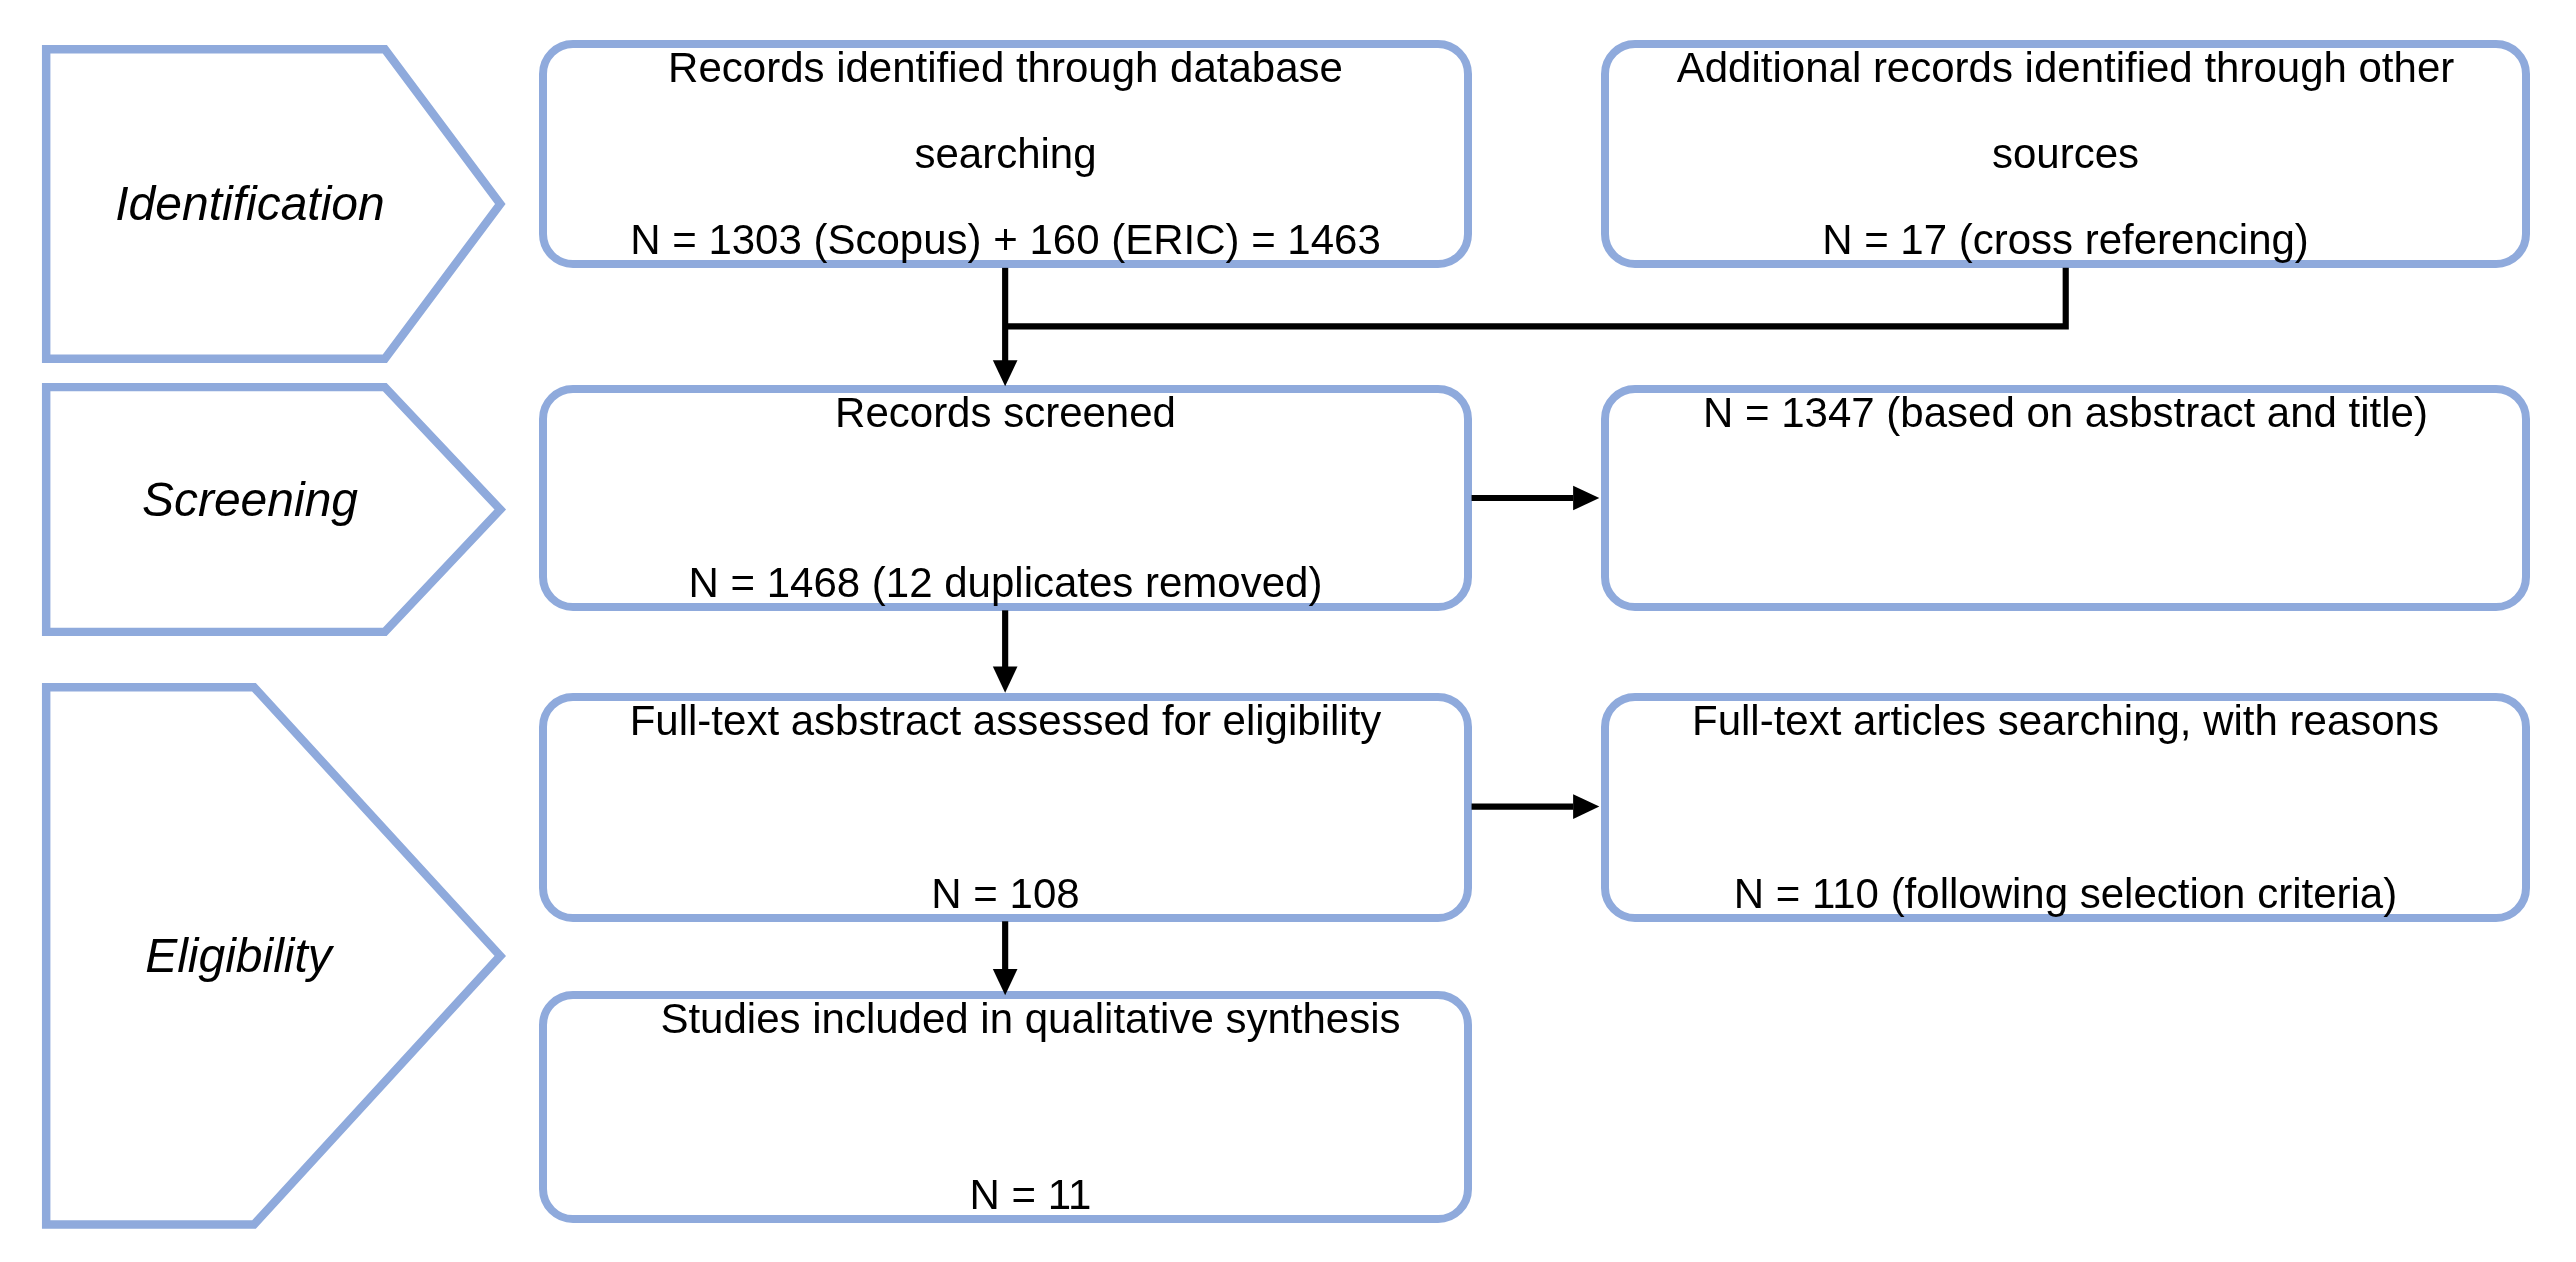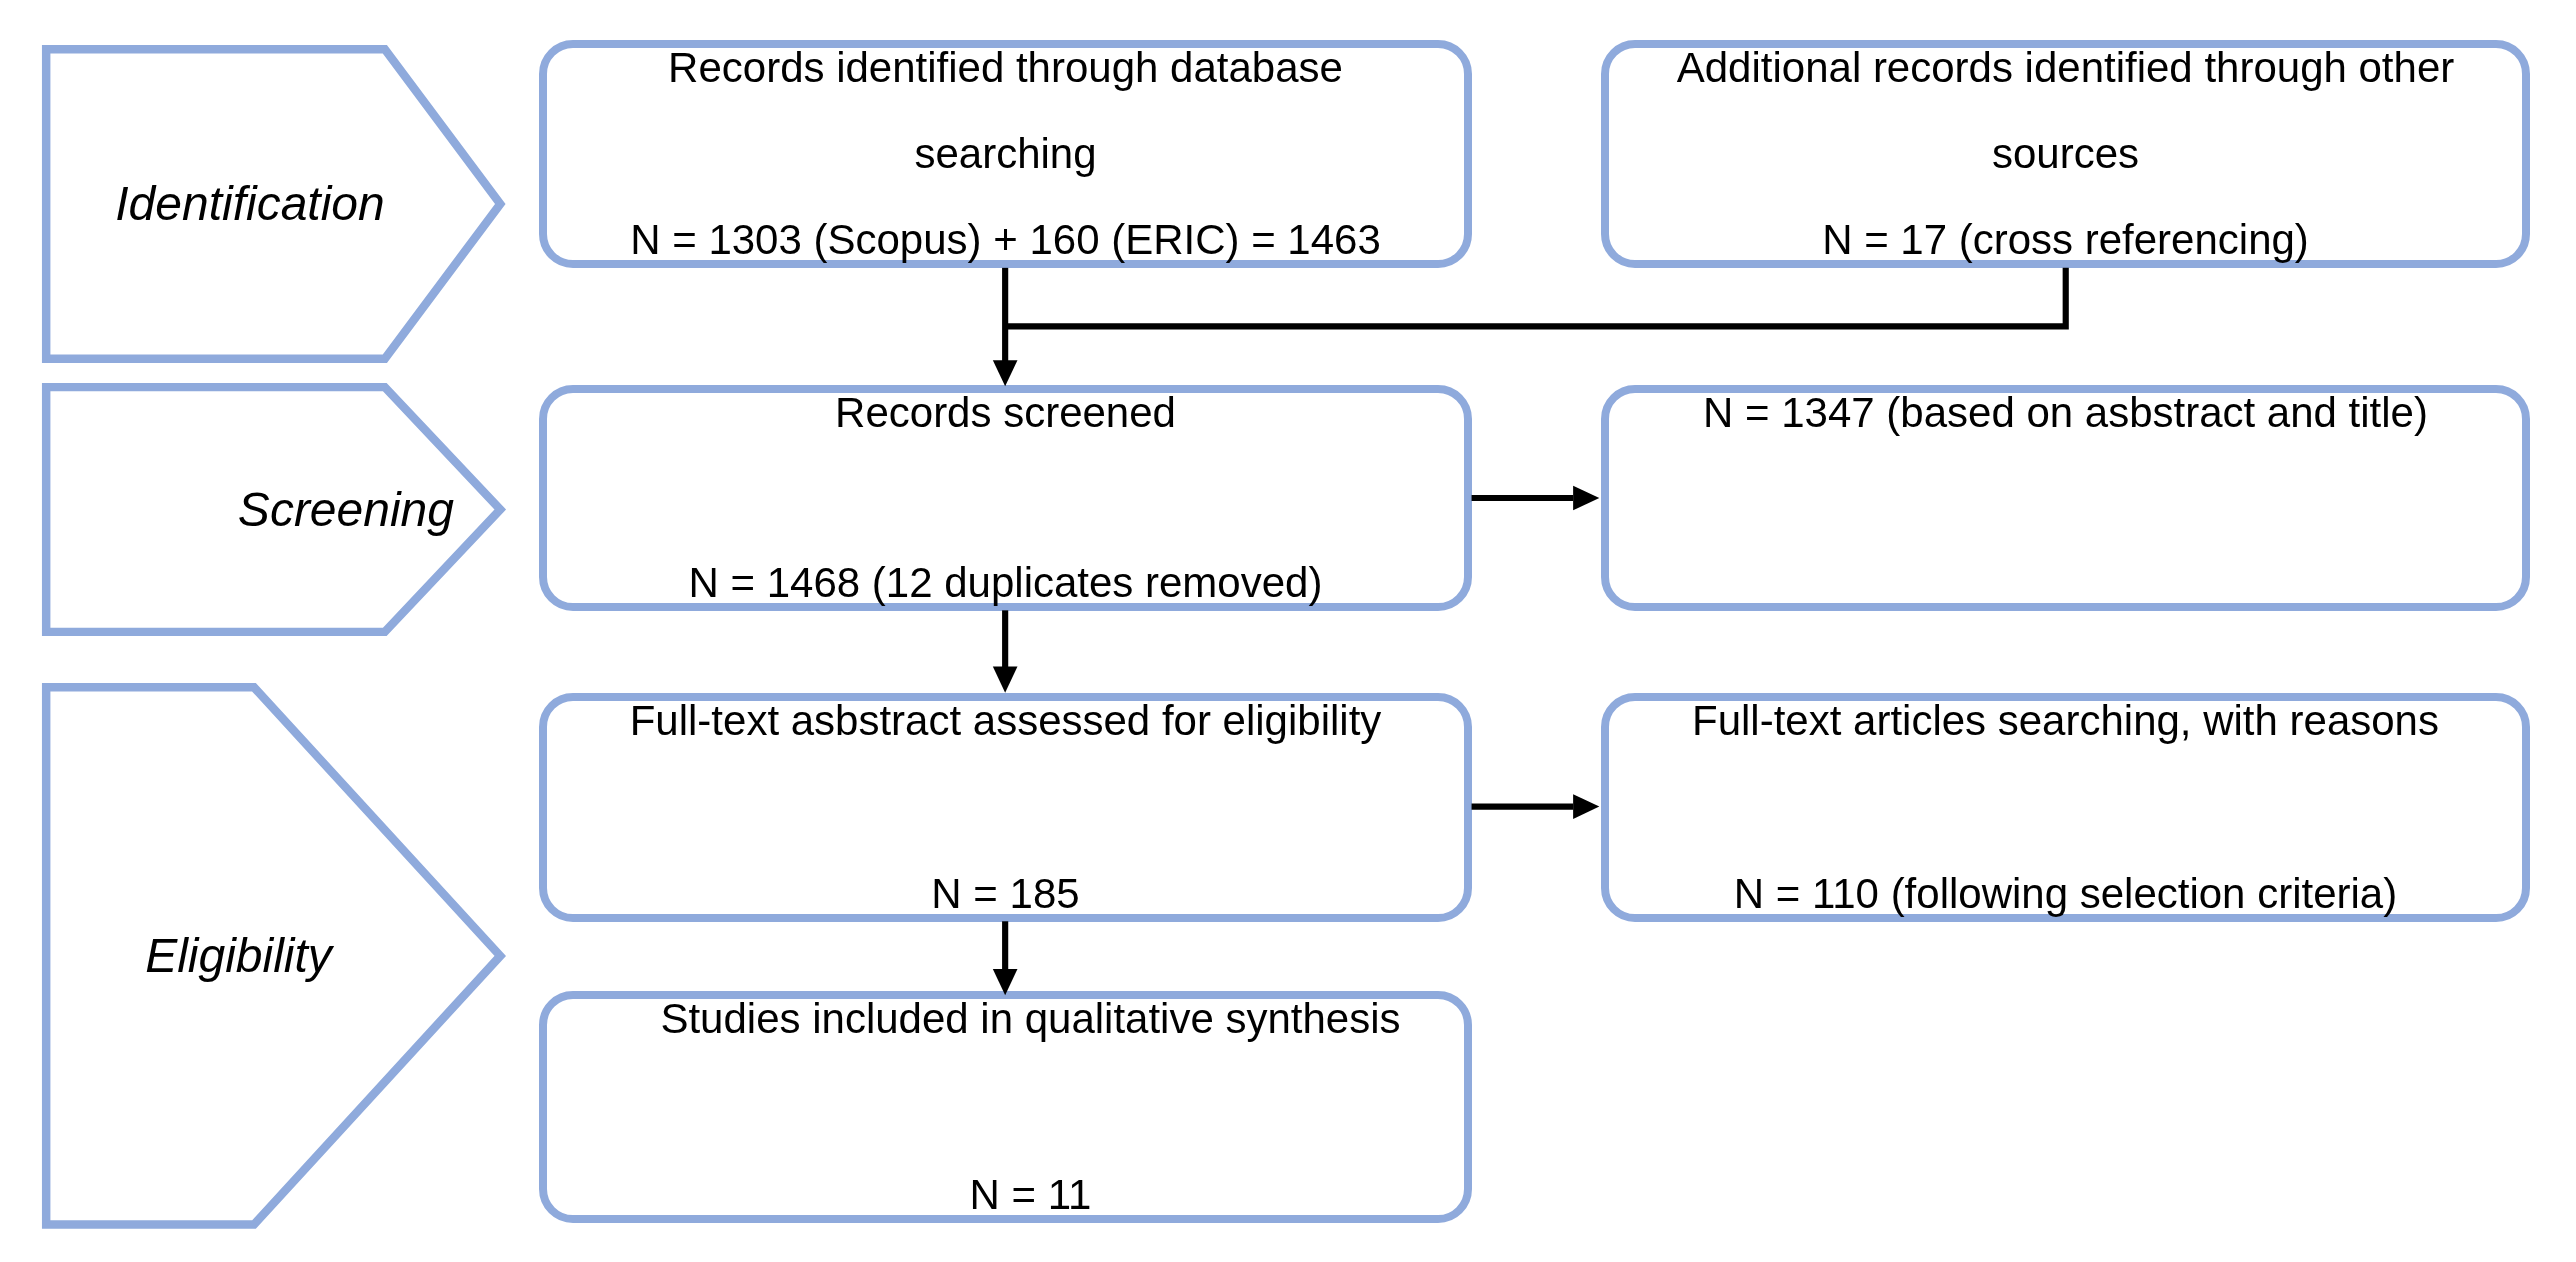--- a/index.html
+++ b/index.html
@@ -120,21 +120,21 @@
 
     <g>
       <line class="arrow-line" x1="1912" y1="1048" x2="2044" y2="1048"></line>
       <polygon class="arrow-head" points="2078,1048 2044,1032 2044,1064"></polygon>
     </g>
   </svg>
 
   <div class="stage-label" style="left:46px; top:49px;  width:408px; height:309px;">
     <span>Identification</span>
   </div>
-  <div class="stage-label" style="left:46px; top:387px; width:408px; height:245px;justify-content:flex-end;">
+  <div class="stage-label" style="left:46px; top:377px; width:408px; height:245px;">
     <span>Screening</span>
   </div>
   <div class="stage-label" style="left:46px; top:687px; width:385px; height:537px;">
     <span>Eligibility</span>
   </div>
 
   <div class="box-text" style="left:539px; top:40px; width:933px; height:228px;">
     <span>Records identified through database</span>
     <span>searching</span>
     <span>N = 1303 (Scopus) + 160 (ERIC) = 1463</span>
@@ -150,21 +150,21 @@
     <span>Records screened</span>
     <span>N = 1468 (12 duplicates removed)</span>
   </div>
 
   <div class="box-text" style="left:1601px; top:385px; width:929px; height:226px;">
     <span>N = 1347 (based on asbstract and title)</span>
   </div>
 
   <div class="box-text" style="left:539px; top:693px; width:933px; height:229px;">
     <span>Full-text asbstract assessed for eligibility</span>
-    <span>N = 185</span>
+    <span>N = 108</span>
   </div>
 
   <div class="box-text" style="left:1601px; top:693px; width:929px; height:229px;">
     <span>Full-text articles searching, with reasons</span>
     <span>N = 110 (following selection criteria)</span>
   </div>
 
   <div class="box-text" style="left:564px; top:991px; width:933px; height:232px;">
     <span>Studies included in qualitative synthesis</span>
     <span>N = 11</span>

